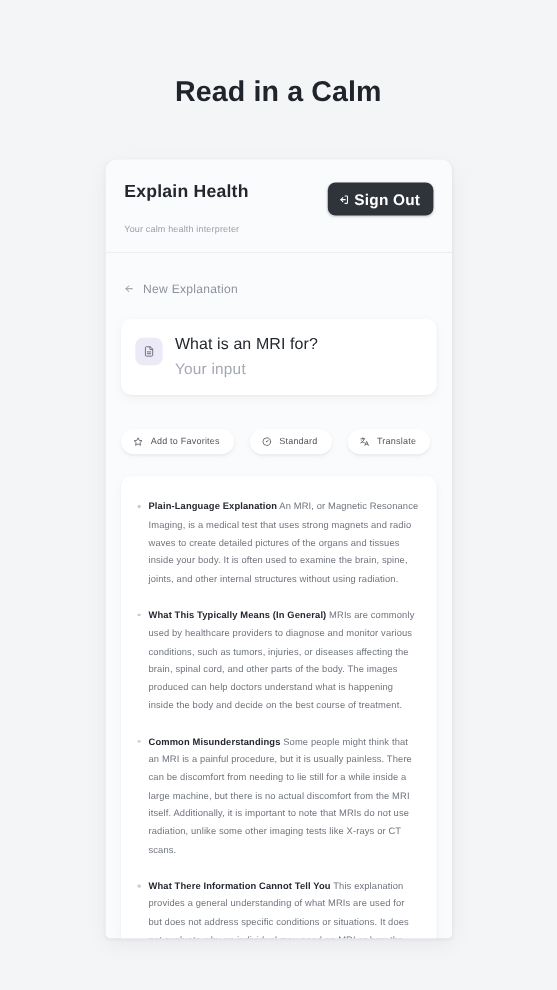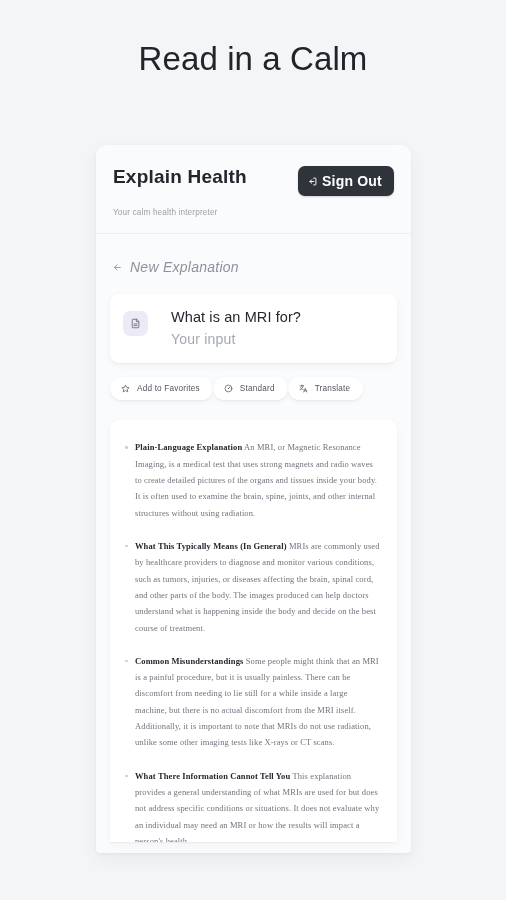--- a/index.html
+++ b/index.html
@@ -21,25 +21,26 @@
     height: 900px;
     background: #f4f5f7;
   }
 
   
   .hero {
     padding-top: 38px;
     text-align: center;
   }
   .hero-title {
-    font-size: 33px;
+    font-size: 26px;
     line-height: 1.25;
-    font-weight: 400;
+    font-weight: 700;
     letter-spacing: 0.1px;
     color: #20242b;
+    margin-top: 29px;
   }
   .hero-title .line { display: block; }
 
   
   .card {
     position: absolute;
     left: 96px;
     top: 145px;
     width: 315px;
     height: 708px;
@@ -50,21 +51,21 @@
   }
 
   .card-header {
     display: flex;
     align-items: flex-start;
     justify-content: space-between;
     padding: 21px 17px 16px 17px;
     border-bottom: 1px solid #eceef1;
   }
   .brand-name {
-    font-size: 19px;
+    font-size: 16px;
     font-weight: 600;
     letter-spacing: 0.2px;
     color: #22262d;
   }
   .brand-tag {
     margin-top: 20px;
     font-size: 8.2px;
     color: #9a9fa9;
     letter-spacing: 0.15px;
   }
@@ -90,35 +91,34 @@
   
   .back-row {
     display: flex;
     align-items: center;
     gap: 8px;
     padding: 24px 17px 0 17px;
     cursor: pointer;
     width: max-content;
   }
   .back-label {
-    font-size: 14px;
+    font-size: 11px;
     color: #8d929c;
     letter-spacing: 0.25px;
-    font-style: italic;
   }
 
   
   .question-card {
     margin: 18px 14px 0 14px;
     background: #ffffff;
     border-radius: 9px;
     padding: 14px 14px 16px 13px;
     display: flex;
     align-items: flex-start;
-    gap: 23px;
+    gap: 11px;
     box-shadow: 0 1px 2px rgba(28,33,48,0.045), 0 3px 10px rgba(28,33,48,0.04);
   }
   .q-icon {
     flex: 0 0 auto;
     width: 25px;
     height: 25px;
     border-radius: 7px;
     background: #eceaf6;
     display: flex;
     align-items: center;
@@ -137,22 +137,22 @@
     margin-top: 5px;
     font-size: 14px;
     color: #a3a8b1;
     letter-spacing: 0.2px;
   }
 
   
   .actions {
     display: flex;
     flex-wrap: wrap;
-    gap: 9px 0;
-    padding: 14px 14px 0 14px;
+    gap: 9px 14px;
+    padding: 31px 14px 0 14px;
   }
   .pill {
     display: inline-flex;
     align-items: center;
     gap: 7px;
     background: #ffffff;
     border: none;
     border-radius: 13px;
     padding: 7px 13px 7px 11px;
     font-size: 8.2px;
@@ -172,21 +172,20 @@
     border-radius: 9px 9px 0 0;
     padding: 19px 16px 0 14px;
     height: 422px;
     overflow: hidden;
     box-shadow: 0 1px 2px rgba(28,33,48,0.045), 0 3px 10px rgba(28,33,48,0.035);
   }
   .section {
     position: relative;
     padding-left: 11px;
     margin-bottom: 17px;
-    font-family: Liberation Serif, serif;
   }
   .section::before {
     content: "";
     position: absolute;
     left: 1px;
     top: 7px;
     width: 2.5px;
     height: 2.5px;
     border-radius: 50%;
     background: #c9ccd3;

